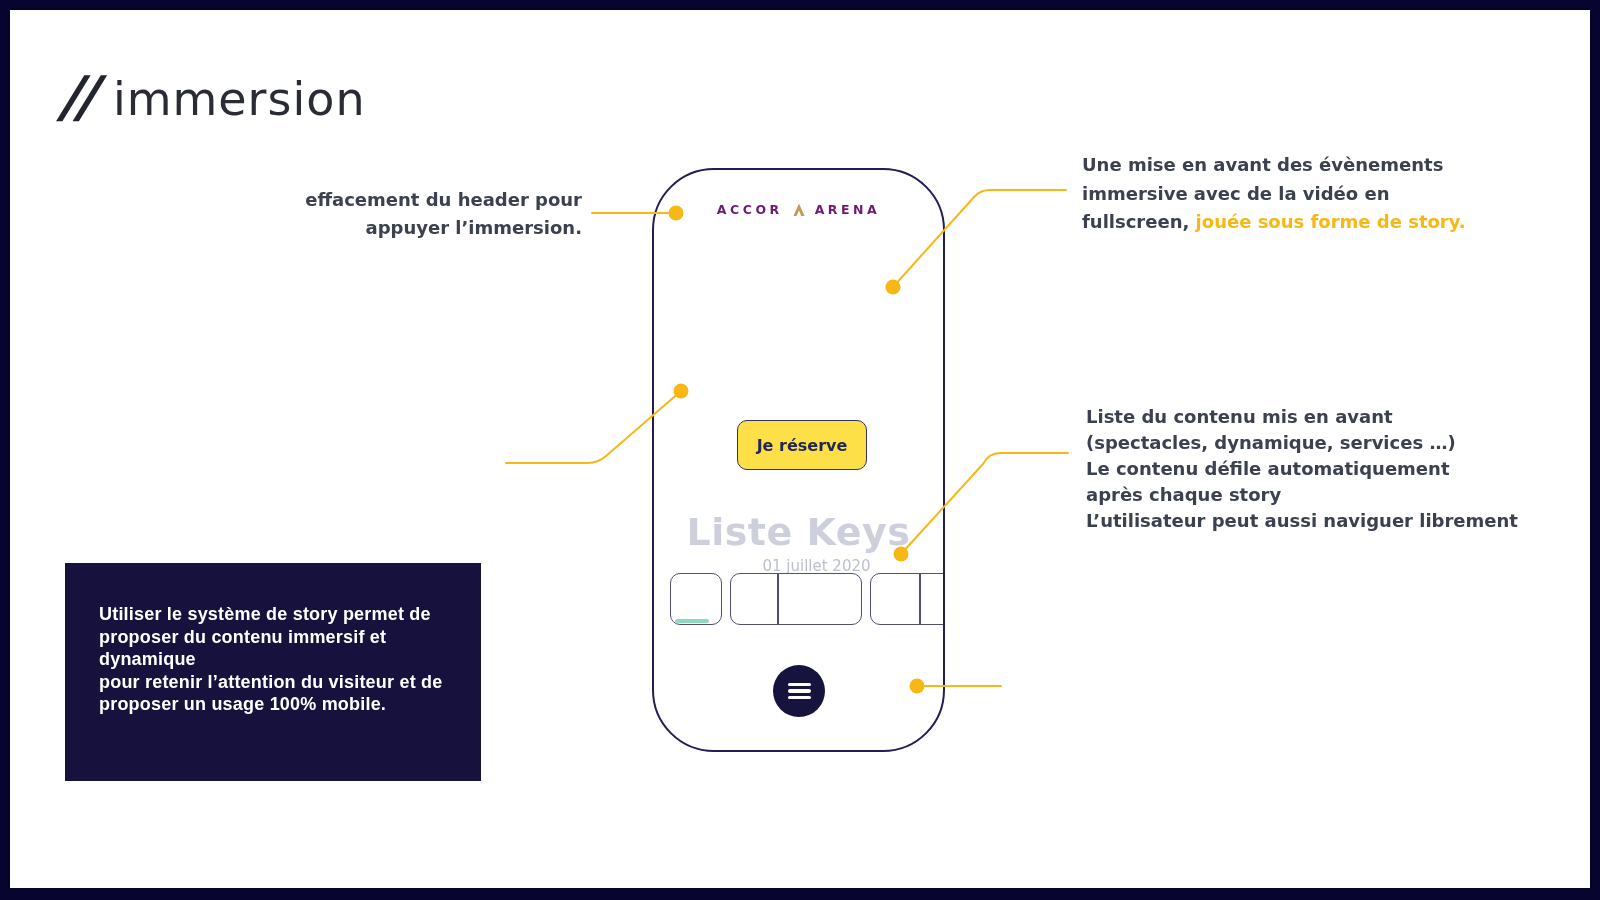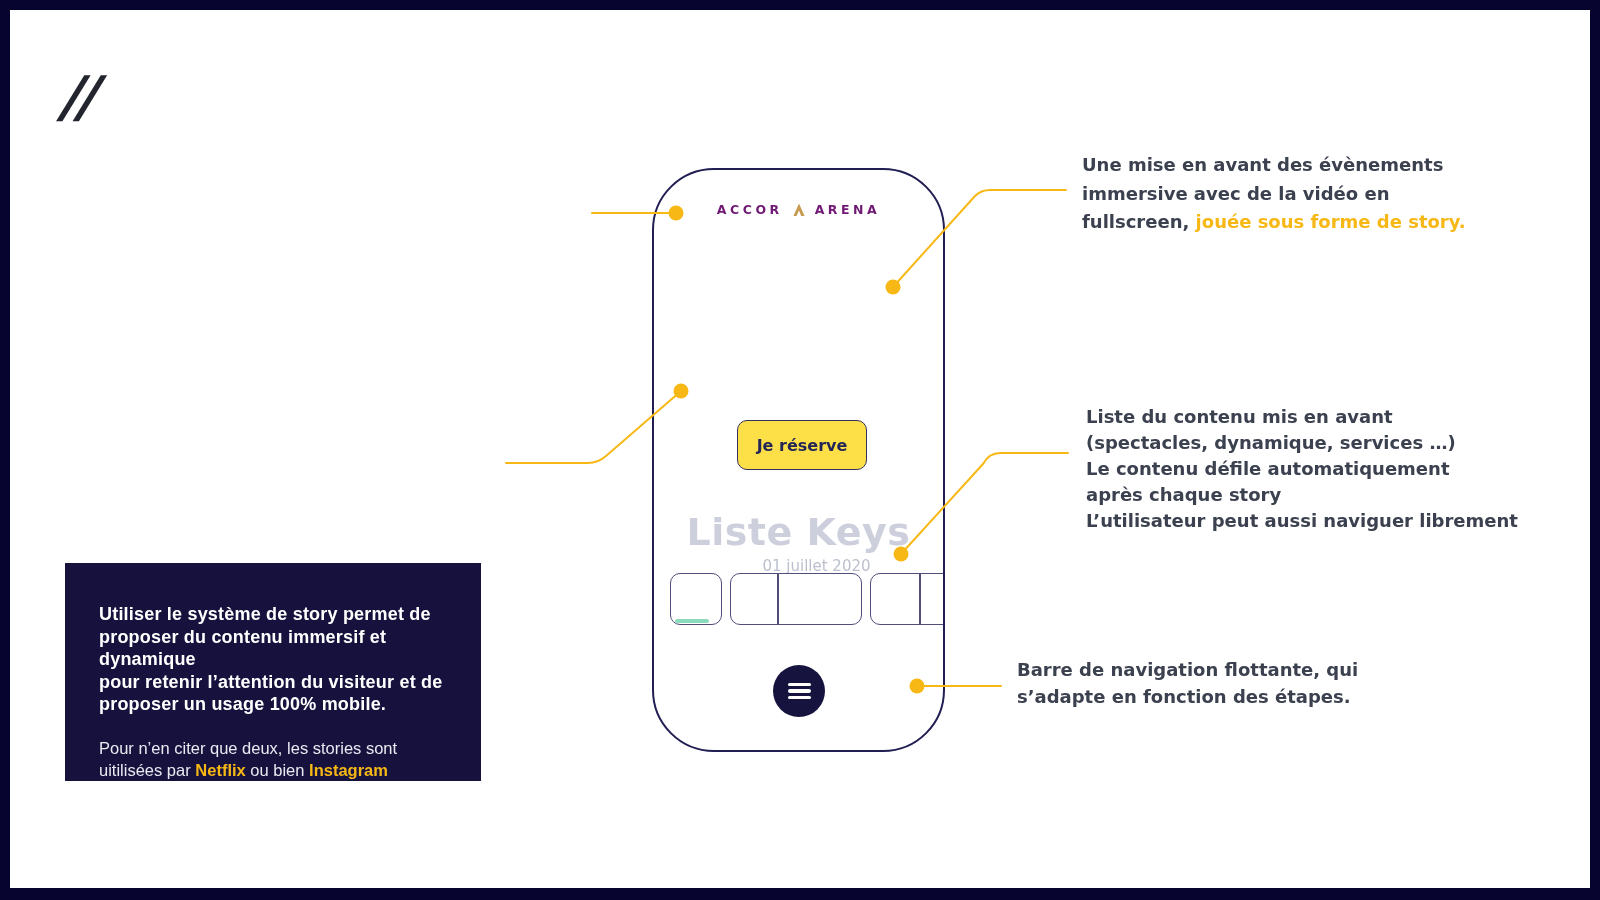--- a/index.html
+++ b/index.html
@@ -77,20 +77,21 @@
 <body>
 
 <div class="page">
   <div class="edge top"></div>
   <div class="edge bottom"></div>
   <div class="edge left"></div>
   <div class="edge right"></div>
 
   <div class="slide-title">
     <span class="slashes">//</span>
+    <span class="title-text">immersion</span>
   </div>
 
   <div class="phone">
     <div class="phone-logo">
       <span>ACCOR</span>
       <svg class="accor-mark" width="16" height="14" viewBox="0 0 16 14">
         <path d="M8 0.5 L13.6 13 L10.2 13 L8 7.6 L5.6 13 L2.4 13 Z" fill="var(--gold)"></path>
       </svg>
       <span>ARENA</span>
     </div>
@@ -126,36 +127,34 @@
     <path class="connector" d="M 681 391 L 606 456 Q 598 463 588 463 L 506 463"></path>
     <path class="connector" d="M 901 554 L 983 464 Q 989 453 1000 453 L 1068 453"></path>
     <path class="connector" d="M 917 686 L 1001 686"></path>
     <circle class="dot" cx="676" cy="213" r="7.5"></circle>
     <circle class="dot" cx="893" cy="287" r="7.5"></circle>
     <circle class="dot" cx="681" cy="391" r="7.5"></circle>
     <circle class="dot" cx="901" cy="554" r="7.5"></circle>
     <circle class="dot" cx="917" cy="686" r="7.5"></circle>
   </svg>
 
+  <div class="ann ann-header-fade">effacement du header  pour
+appuyer l’immersion.</div>
 
 
   <div class="ann ann-fullscreen-story"><span>Une mise en avant des évènements
 immersive avec de la vidéo en
 fullscreen, </span><span class="highlight">jouée sous forme de story.</span></div>
 
   <div class="ann ann-content-list">Liste du contenu mis en avant
 (spectacles, dynamique, services …)
 Le contenu défile automatiquement
 après chaque story
 L’utilisateur peut aussi naviguer librement</div>
 
-  <div class="ann ann-floating-nav">Barre de navigation flottante, qui
-s’adapte en fonction des étapes.</div>
 
   <div class="infobox">
     <p class="p1">Utiliser le système de story permet de
 proposer du contenu immersif et dynamique
 pour retenir l’attention du visiteur et de
 proposer un usage 100% mobile.</p>
-    <p class="p2"><span class="plain">Pour n’en citer que deux, les stories sont
-uitilisées par </span><span class="brand">Netflix</span><span class="plain"> ou bien </span><span class="brand">Instagram</span></p>
   </div>
 </div>
 
 </body></html>

